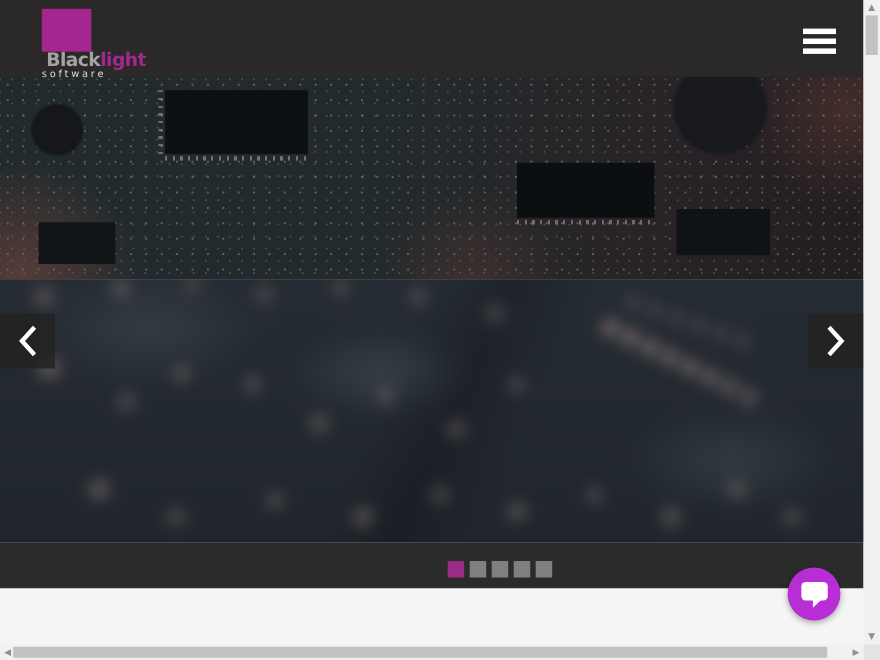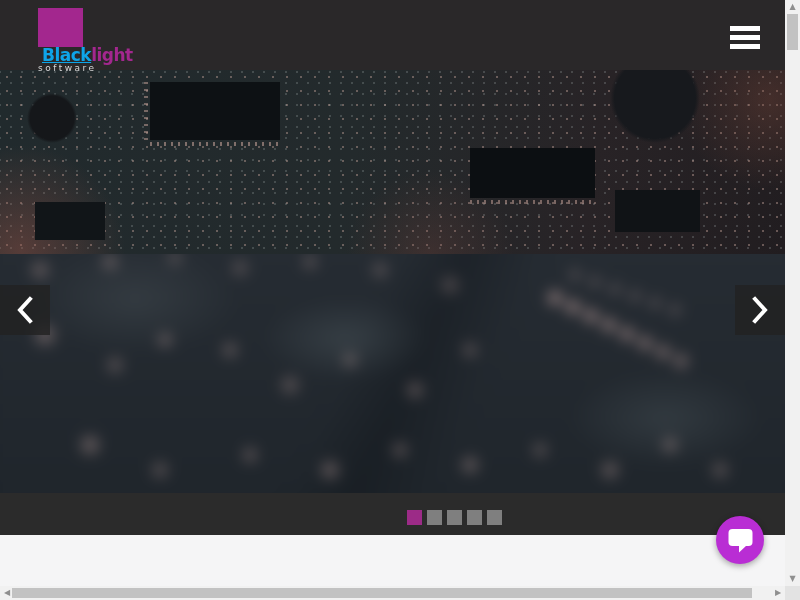--- a/index.html
+++ b/index.html
@@ -6,21 +6,21 @@
   .screen{
     position:relative;width:800px;height:600px;overflow:hidden;
     background:var(--page-bg,#f5f5f6);
     font-family:"DejaVu Sans","Liberation Sans",sans-serif;
   }
   
   .site-header{position:absolute;left:0;top:0;width:785px;height:70px;background:var(--header-bg,#2a2829);z-index:5;}
   .logo{position:absolute;left:38px;top:8px;width:80px;height:64px;cursor:pointer;}
   .logo-square{position:absolute;left:0;top:0;width:45px;height:39px;background:var(--brand-magenta,#a3278e);}
   .logo-text{position:absolute;left:4px;top:37px;font-size:17px;font-weight:bold;line-height:1.2;white-space:nowrap;letter-spacing:-.5px;}
-  .logo-text .lt-black{color:#0ea5e9;text-decoration:underline;}
+  .logo-text .lt-black{color:#a3a3a3;}
   .logo-text .lt-light{color:var(--brand-magenta,#a3278e);}
   .logo-sub{position:absolute;left:0;top:55px;width:82px;font-size:9px;letter-spacing:2.5px;color:#d9d9d9;white-space:nowrap;}
   .hamburger{position:absolute;left:730px;top:26px;width:30px;display:flex;flex-direction:column;gap:4px;cursor:pointer;background:none;border:0;padding:0;}
   .hamburger .bar{display:block;width:30px;height:5px;background:#ffffff;}
   
   .hero-top{
     position:absolute;left:0;top:70px;width:785px;height:184px;
     background:
       radial-gradient(circle 45px at 655px 28px, #17191d 90%, rgba(23,25,29,0) 100%) 0 0/785px 184px no-repeat,
       radial-gradient(circle 25px at 52px 48px, #15171a 88%, rgba(21,23,26,0) 100%) 0 0/785px 184px no-repeat,

